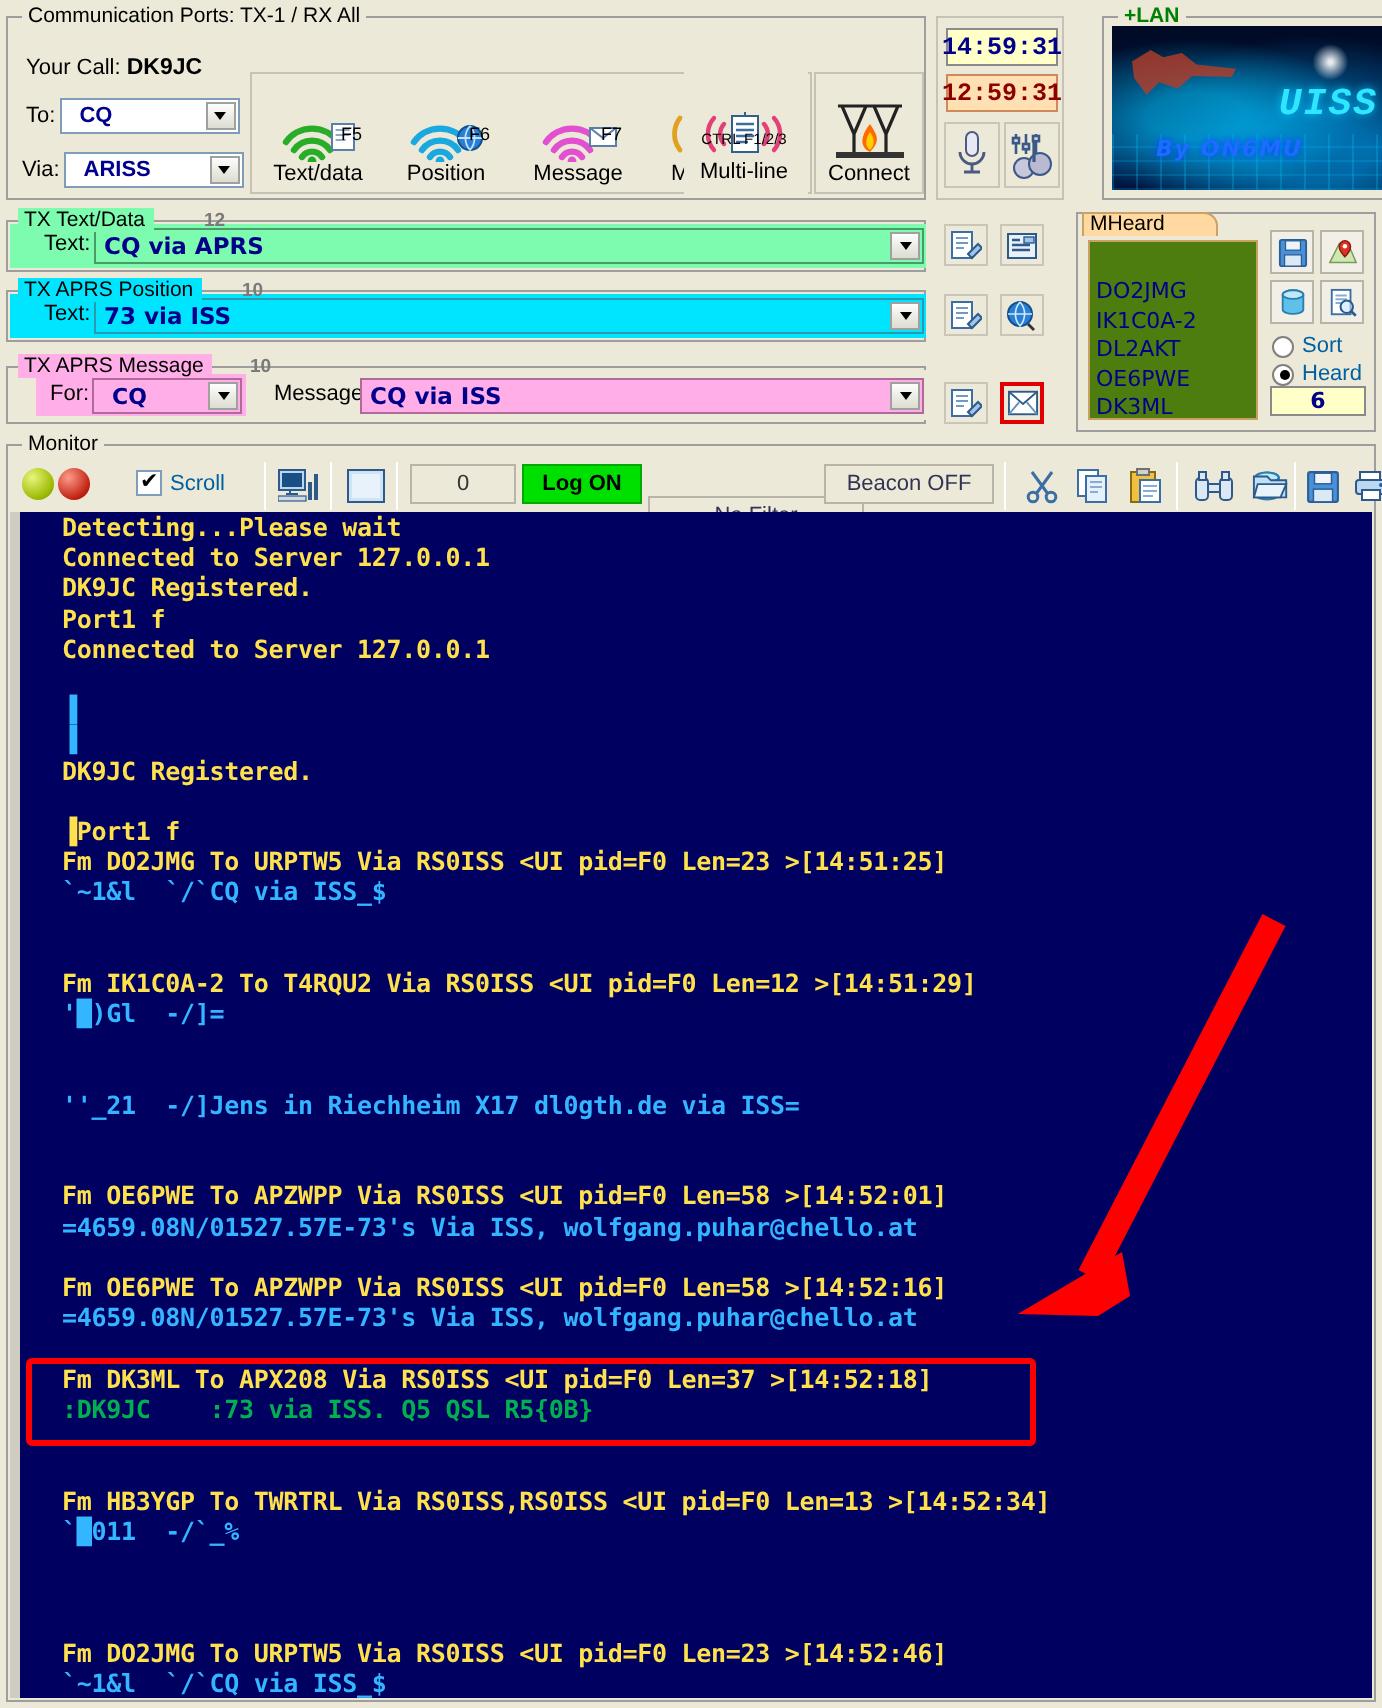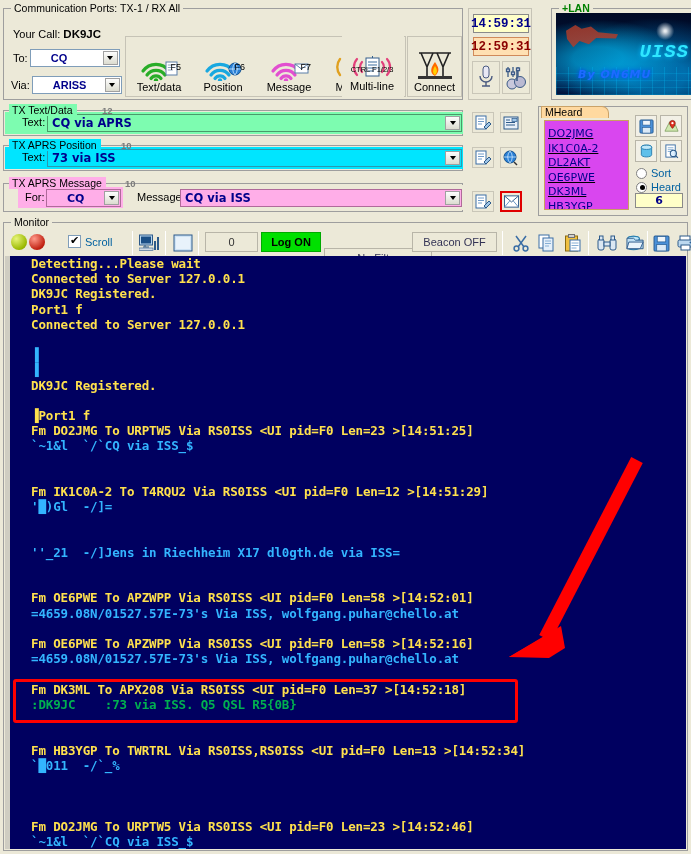--- a/index.html
+++ b/index.html
@@ -25,21 +25,21 @@
   #commports { left:3px; top:8px; width:460px; height:92px; }
   #yourcall { position:absolute; left:9px; top:19px; font-size:11px; color:#000; }
   #yourcall b { font-size:11.5px; }
 
   .fieldrow { position:absolute; display:flex; align-items:center; }
   .fieldlabel { font-size:11px; color:#000; margin-right:2px; }
   .combo {
     position:relative; height:18px; background:#fff;
     border:1px solid #7f9db9; display:flex; align-items:center;
   }
-  .combo .val { padding-left:20px; font-size:11px; color:#00008b; font-weight:bold;
+  .combo .val { padding-left:9px; font-size:11px; color:#00008b; font-weight:bold;
      white-space:nowrap; overflow:hidden; }
   .combo .arrow {
     position:absolute; right:1px; top:1px; width:15px; height:14px;
     background:linear-gradient(#fdfdfd,#dcdcd0); border:1px solid #a0a0a0;
     display:flex; align-items:center; justify-content:center;
   }
   .combo .arrow i { border-left:3.5px solid transparent; border-right:3.5px solid transparent;
     border-top:4px solid #000; display:block; }
 
   
@@ -104,21 +104,21 @@
      background:#ece9d8; display:flex; align-items:center; justify-content:center; }
   .lblsm { position:absolute; font-size:11px; color:#000; }
 
   
   #mheard { left:538px; top:106px; width:150px; height:110px; }
   #mh-tabshape { position:absolute; left:2px; top:-1px; width:68px; height:12px;
       background:#ffd9a0; border:1px solid #caa268; border-bottom:none;
       border-radius:0 7px 0 0; z-index:1; }
   #mh-title2 { position:absolute; left:6px; top:-1px; font-size:10.5px; color:#000; z-index:2;}
   #mh-list { position:absolute; left:5px; top:13px; width:85px; height:90px;
-      background:#d946ef; border:1px solid #c8a060; padding:6px 0 0 3px; overflow:hidden;text-decoration:underline; }
+      background:#4d7c0f; border:1px solid #c8a060; padding:18px 0 0 3px; overflow:hidden; }
   #mh-list div { font-family:"DejaVu Sans", sans-serif; font-size:11px; color:#00008b;
       line-height:14.5px; white-space:nowrap; }
   .mhbtn { position:absolute; width:22px; height:22px; border:1px solid #b8b5a8;
       background:#f2f0e6; display:flex; align-items:center; justify-content:center; }
   .radio { position:absolute; display:flex; align-items:center; }
   .radio .dot { width:11px; height:11px; border-radius:50%; border:1px solid #808080;
       background:#fff; margin-right:4px; position:relative; }
   .radio .dot.on::after { content:""; position:absolute; left:2.5px; top:2.5px;
       width:5px; height:5px; border-radius:50%; background:#000; }
   .radio span.lbl { font-size:11px; color:#0060a0; }

